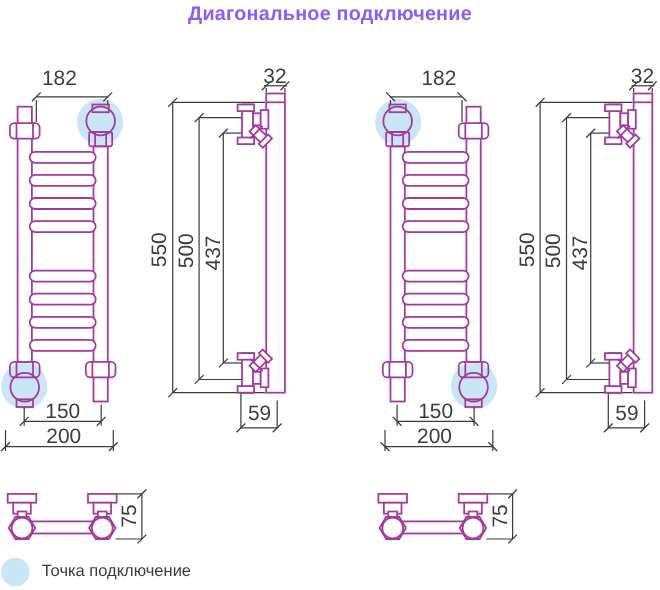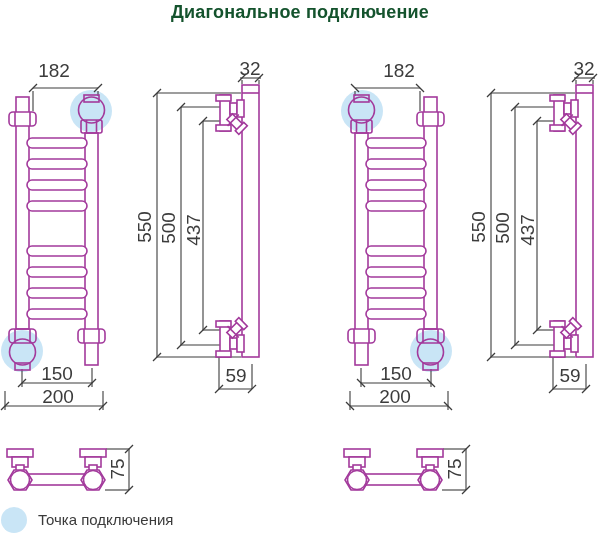--- a/index.html
+++ b/index.html
@@ -1,19 +1,19 @@
 <!DOCTYPE html>
 <html><head>
 <meta charset="utf-8">
 <style>
   html,body{margin:0;padding:0;background:#ffffff;}
   #stage{position:relative;width:600px;height:536px;background:#ffffff;overflow:hidden;
          font-family:"Liberation Sans", sans-serif;}
   #title{position:absolute;top:2px;left:0;width:600px;text-align:center;
-         font-size:18px;font-weight:bold;color:#14532d;letter-spacing:.2px;}
+         font-size:18px;font-weight:bold;color:#8b5cf6;letter-spacing:.2px;}
   #drawing{position:absolute;top:0;left:0;}
   text{font-family:"Liberation Sans", sans-serif;font-size:19px;fill:#3c3c3c;}
   #legend{position:absolute;left:0;top:506px;width:300px;height:30px;}
   #legend .dot{position:absolute;left:1px;top:1px;width:26px;height:26px;border-radius:50%;
                background:#c9e5f6;}
   #legend .lbl{position:absolute;left:38px;top:5px;font-size:15px;color:#3b3b3b;}
 </style>
 </head>
 <body>
 
@@ -206,16 +206,16 @@
     <text x="584" y="75" text-anchor="middle">32</text>
     <text transform="translate(485,227) rotate(-90)" text-anchor="middle">550</text>
     <text transform="translate(509,228) rotate(-90)" text-anchor="middle">500</text>
     <text transform="translate(534,230) rotate(-90)" text-anchor="middle">437</text>
     <text x="570" y="382" text-anchor="middle">59</text>
     <text transform="translate(461,469) rotate(-90)" text-anchor="middle">75</text>
   </svg>
 
   <div id="legend">
     <div class="dot"></div>
-    <div class="lbl">Точка подключения</div>
+    <div class="lbl">Точка подключение</div>
   </div>
 
 </div>
 
 </body></html>

